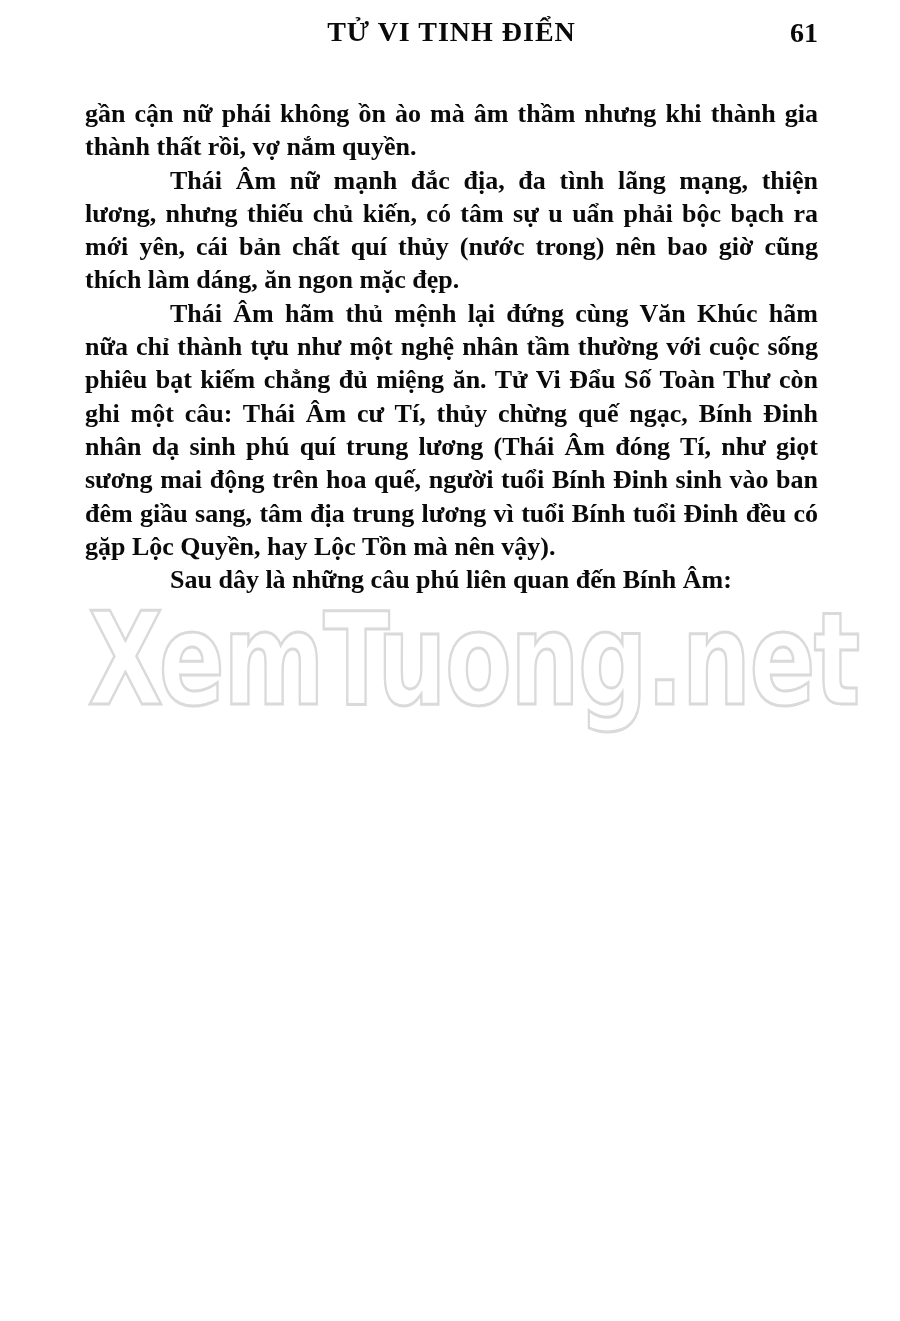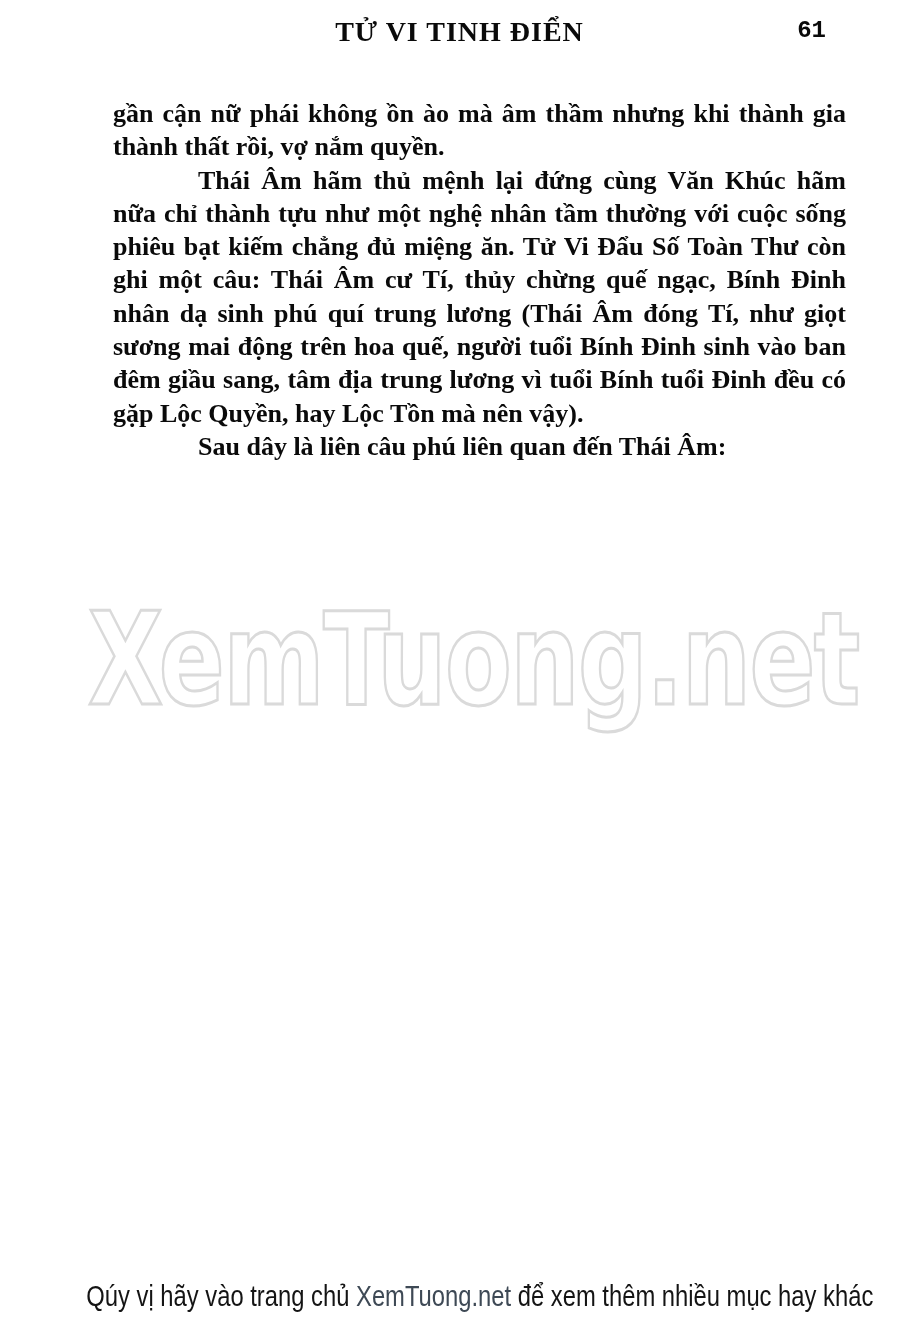--- a/index.html
+++ b/index.html
@@ -13,40 +13,39 @@
     height: 1321px;
     background: #ffffff;
     overflow: hidden;
     font-family: "Liberation Serif", serif;
     color: #0a0a0a;
   }
   
   .header {
     position: absolute;
     top: 16px;
-    left: 93px;
+    left: 85px;
     width: 733px;
     height: 40px;
     font-weight: bold;
   }
   .header .title {
     position: absolute;
     left: 0;
     right: 0;
     text-align: center;
     font-size: 28px;
     letter-spacing: 1px;
     white-space: nowrap;
   }
   .header .pagenum {
     position: absolute;
     right: 0;
     top: 1px;
-    font-size: 24px;
-    font-family: Liberation Mono, monospace;
+    font-size: 28px;
   }
   
   .watermark {
     position: absolute;
     top: 596px;
     left: 88px;
     z-index: 0;
     font-family: "DejaVu Sans", sans-serif;
     font-weight: bold;
     font-size: 128px;
@@ -65,21 +64,20 @@
     position: absolute;
     top: 97px;
     left: 85px;
     width: 733px;
     z-index: 1;
     font-size: 26px;
     font-weight: bold;
     line-height: 33.3px;
     text-align: justify;
     text-justify: inter-word;
-    margin-left: 28px;
   }
   .body-text p {
     margin: 0;
     text-indent: 85px;
   }
   .body-text p.no-indent {
     text-indent: 0;
   }
   
   .footer {
@@ -112,23 +110,19 @@
 
   <div class="header">
     <div class="title">TỬ VI TINH ĐIỂN</div>
     <div class="pagenum">61</div>
   </div>
 
   <div class="watermark">XemTuong.net</div>
 
   <div class="body-text">
     <p class="no-indent">gần cận nữ phái không ồn ào mà âm thầm nhưng khi thành gia thành thất rồi, vợ nắm quyền.</p>
+    <p>Thái Âm nữ mạnh đắc địa, đa tình lãng mạng, thiện lương, nhưng thiếu chủ kiến, có tâm sự u uẩn phải bộc bạch ra mới yên, cái bản chất quí thủy (nước trong) nên bao giờ cũng thích làm dáng, ăn ngon mặc đẹp.</p>
     <p>Thái Âm hãm thủ mệnh lại đứng cùng Văn Khúc hãm nữa chỉ thành tựu như một nghệ nhân tầm thường với cuộc sống phiêu bạt kiếm chẳng đủ miệng ăn. Tử Vi Đẩu Số Toàn Thư còn ghi một câu: Thái Âm cư Tí, thủy chừng quế ngạc, Bính Đinh nhân dạ sinh phú quí trung lương (Thái Âm đóng Tí, như giọt sương mai động trên hoa quế, người tuổi Bính Đinh sinh vào ban đêm giầu sang, tâm địa trung lương vì tuổi Bính tuổi Đinh đều có gặp Lộc Quyền, hay Lộc Tồn mà nên vậy).</p>
-    <p>Sau dây là liên câu phú liên quan đến Thái Âm:</p>
+    <p>Sau dây là những câu phú liên quan đến Bính Âm:</p>
   </div>
 
-  <div class="footer">
-    <span class="footer-inner">
-      <span>Qúy vị hãy vào trang chủ </span><span class="footer-link">XemTuong.net</span><span> để xem thêm nhiều mục hay khác</span>
-    </span>
-  </div>
 
 </div>
 
 </body></html>

